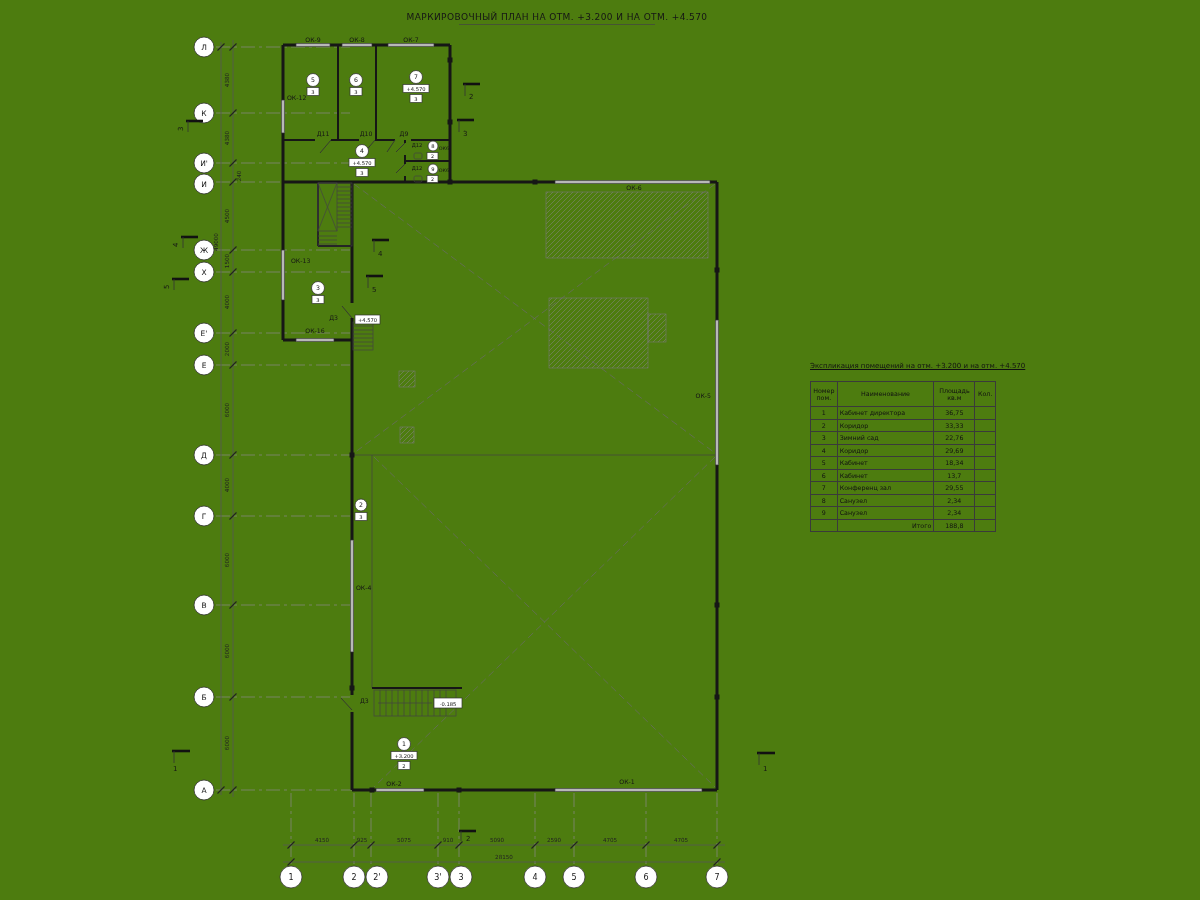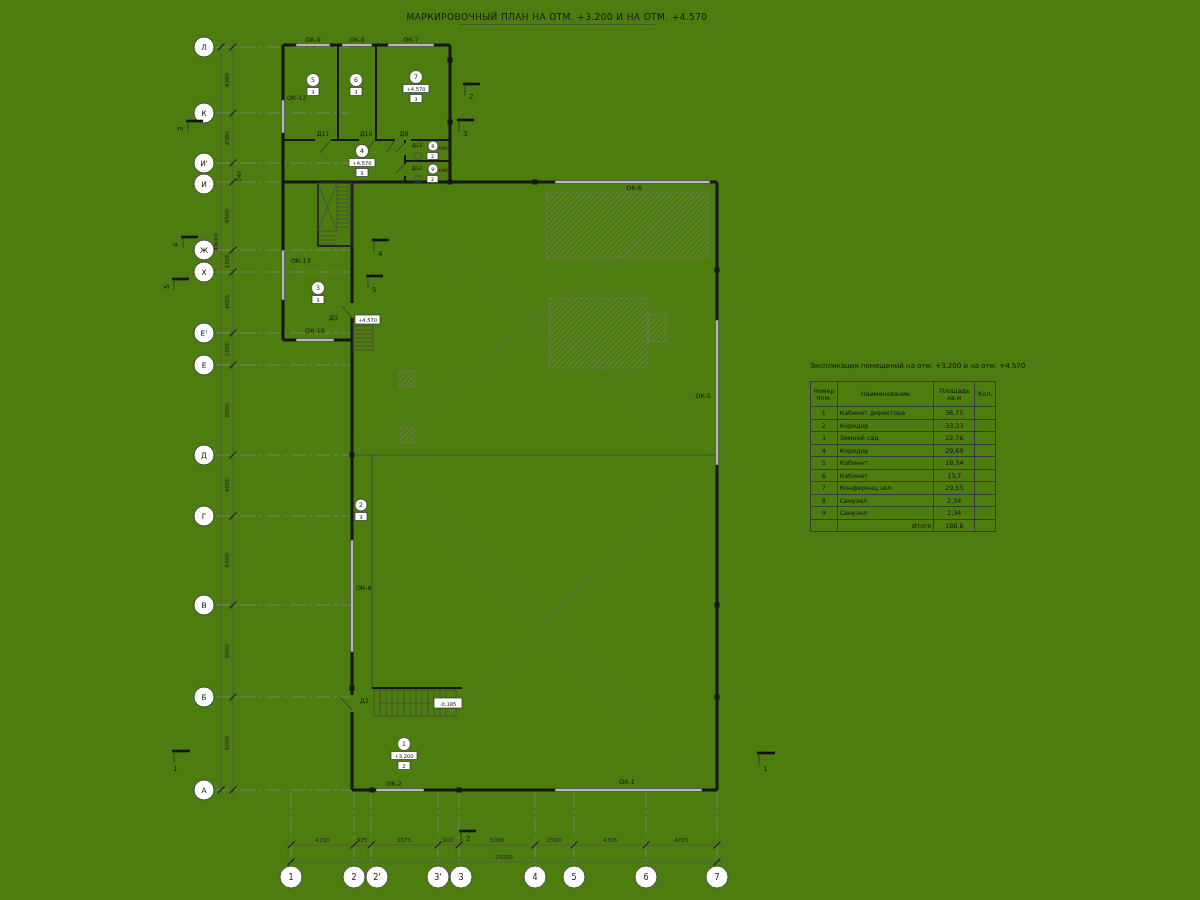--- a/index.html
+++ b/index.html
@@ -32,21 +32,21 @@
   .t7{font-size:7px}
   .t6{font-size:6.2px}
   .t5{font-size:5.2px}
   .t45{font-size:4.8px}
   .mid{text-anchor:middle}
   .end{text-anchor:end}
   .dimt{font-size:5.6px;text-anchor:middle;fill:#222}
 
   
   .spec{position:absolute;left:810px;top:362px;width:186px;color:#111;}
-  .spec-title{font-size:7px;text-align:right;
+  .spec-title{font-size:7px;text-align:right;text-decoration:underline;
               white-space:nowrap;margin:0 0 11px 0;}
   .spec table{border-collapse:collapse;width:100%;table-layout:fixed;}
   .spec td,.spec th{border:1px solid #3a3a3a;font-weight:normal;font-size:6.3px;
               padding:0 2px;height:11.5px;overflow:hidden;white-space:nowrap;
               text-align:center;vertical-align:middle;line-height:1.15;}
   .spec th{height:24px;}
   .spec td.nm{text-align:left;}
   .spec td.tot{text-align:right;border-left:1px solid #3a3a3a;}
 </style>
 </head>

